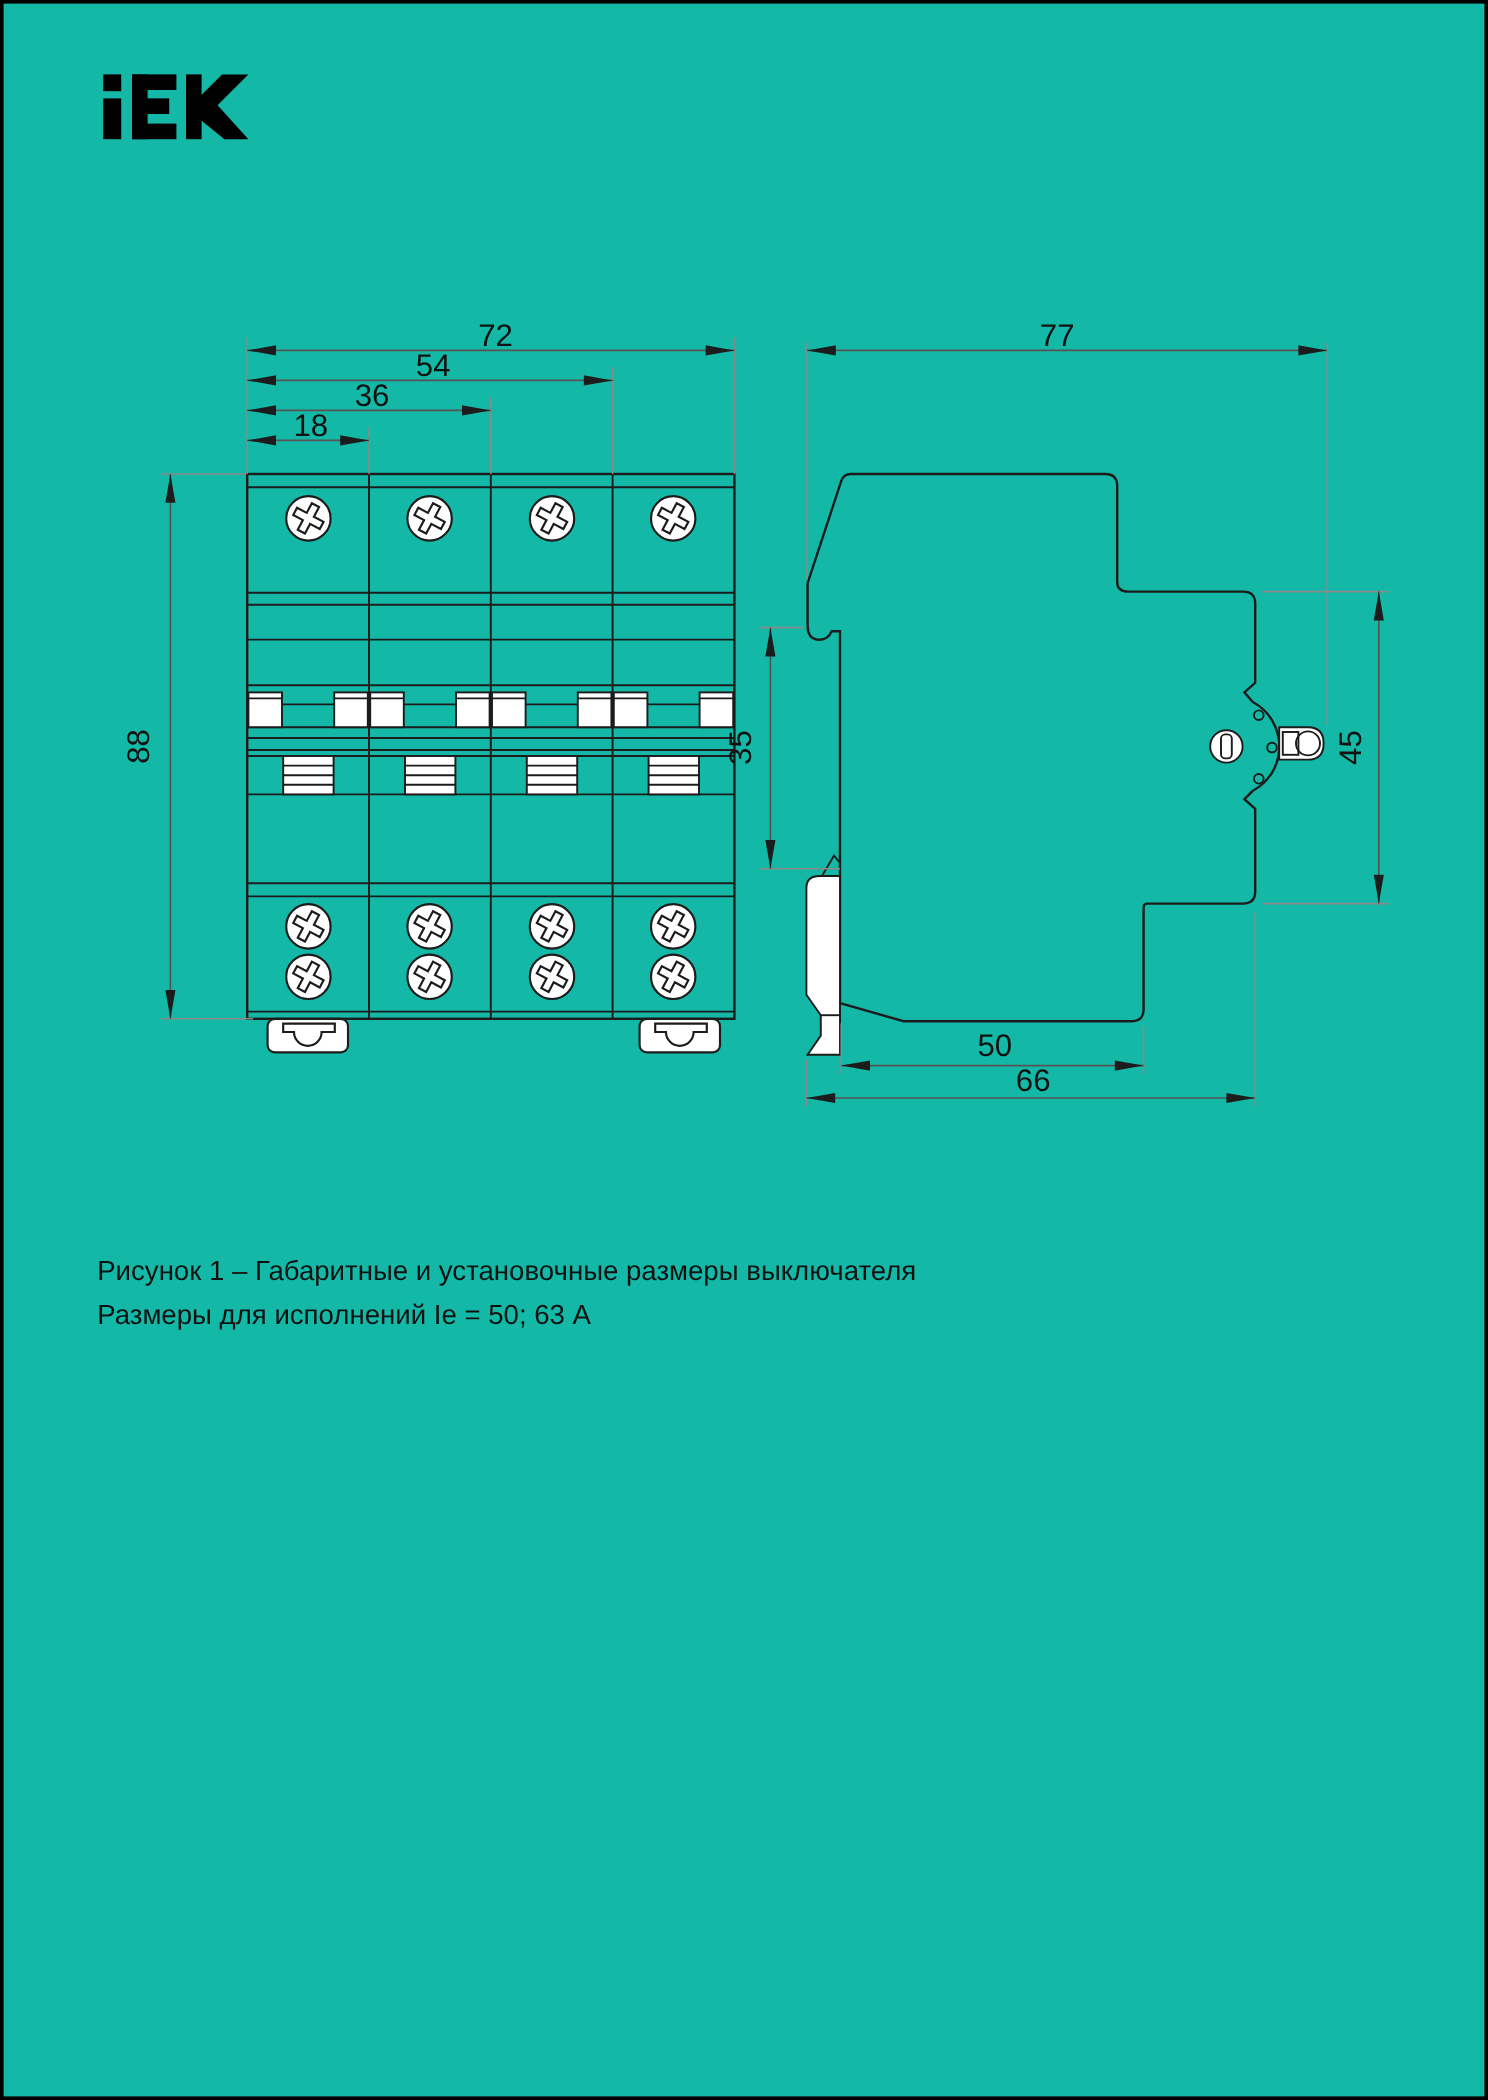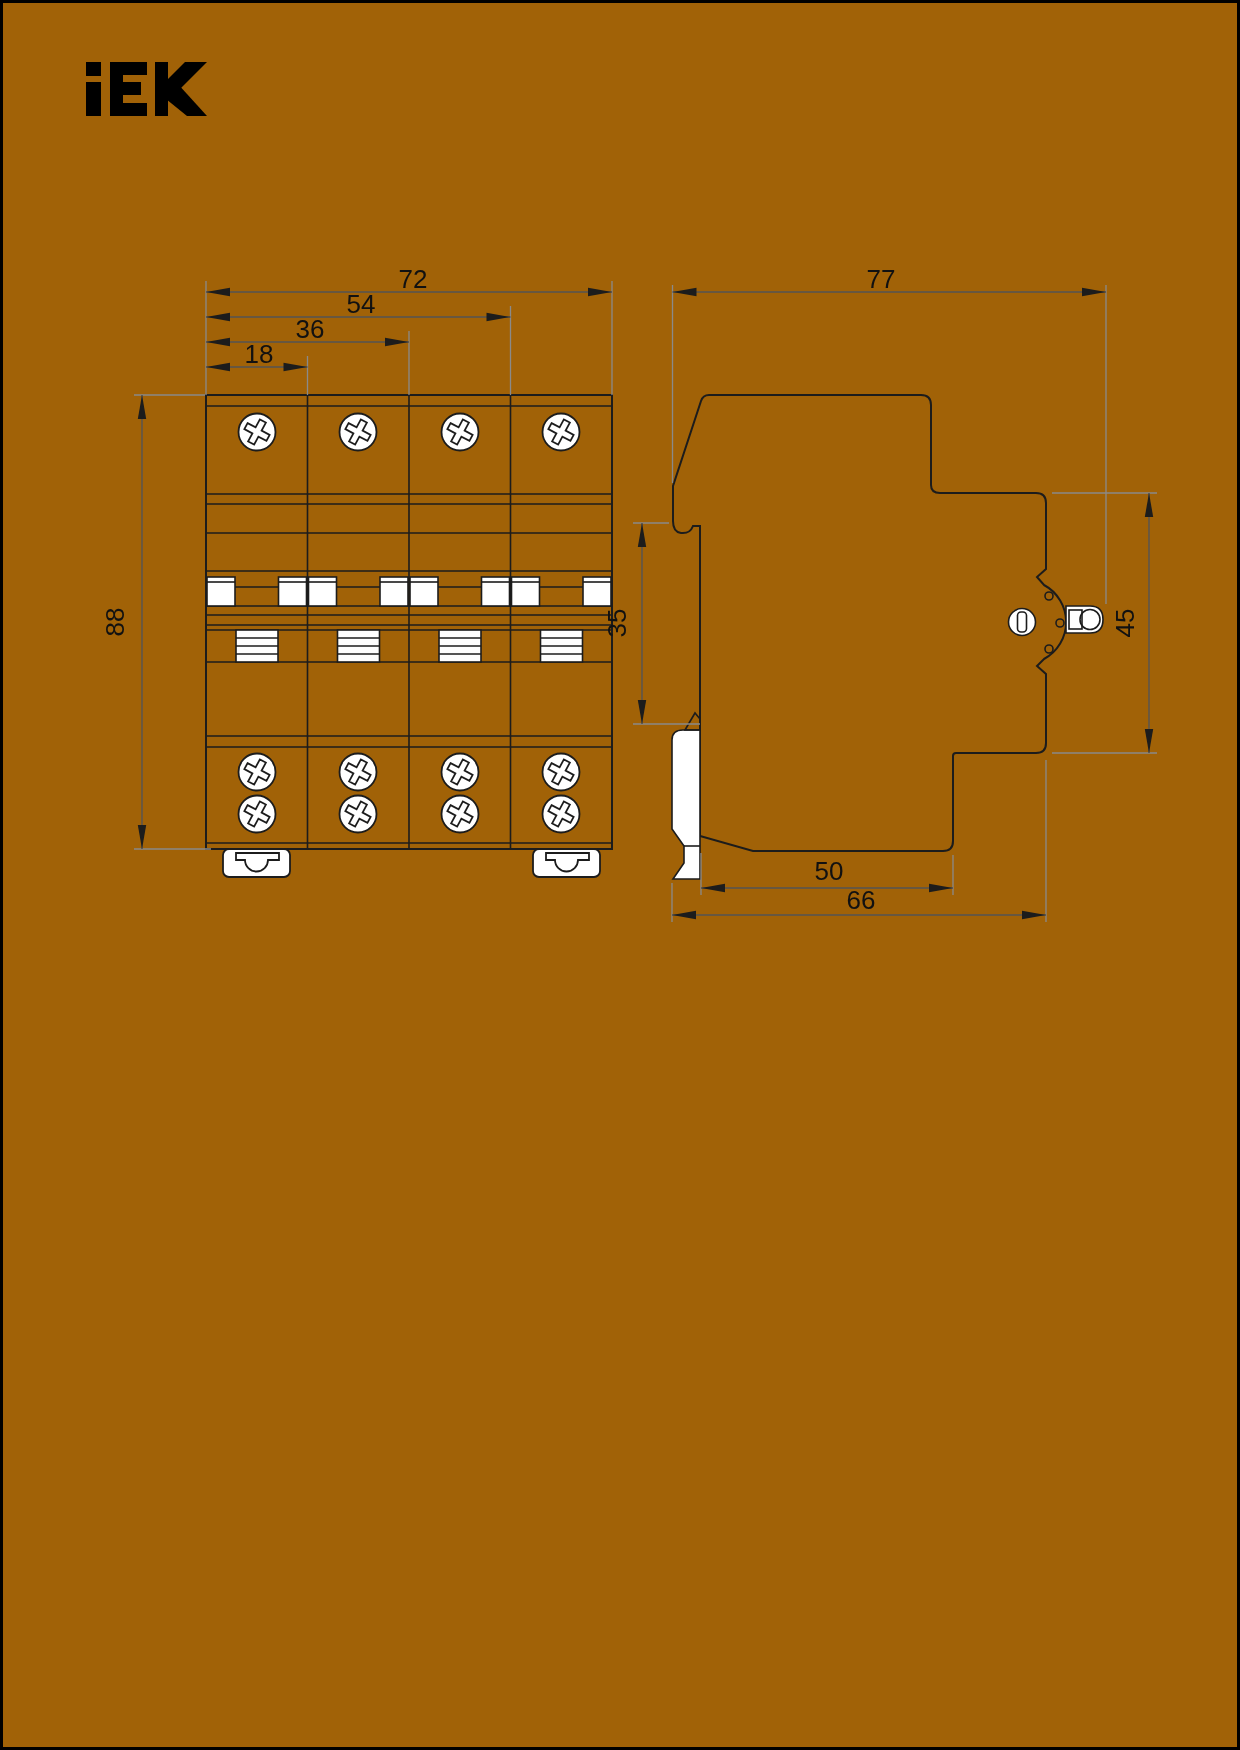--- a/index.html
+++ b/index.html
@@ -1,19 +1,19 @@
 <!DOCTYPE html>
 <html><head>
 <meta charset="utf-8">
 <style>
   html,body{margin:0;padding:0;background:#e8e8e8;}
   .page{
     position:relative;
     width:1240px;height:1750px;
-    background:#a16207;
+    background:#14b8a6;
     border:3px solid #000000;
     box-sizing:border-box;
     overflow:hidden;
     font-family:"Liberation Sans", sans-serif;
   }
   .drawing-svg{position:absolute;left:0;top:0;}
   .logo-svg{position:absolute;left:0;top:0;}
   svg text{
     font-family:"Liberation Sans", sans-serif;
     font-size:26px;
@@ -209,14 +209,18 @@
         <line x1="669" y1="912" x2="1043" y2="912" marker-start="url(#ah)" marker-end="url(#ah)"></line>
       </g>
       <text x="878" y="285" text-anchor="middle">77</text>
       <text x="1122" y="620" dy="9" text-anchor="middle" transform="rotate(-90 1122 620)">45</text>
       <text x="614" y="620" dy="9" text-anchor="middle" transform="rotate(-90 614 620)">35</text>
       <text x="826" y="877" text-anchor="middle">50</text>
       <text x="858" y="906" text-anchor="middle">66</text>
     </g>
   </svg>
 
+  <div class="caption">
+    <div>Рисунок 1 – Габаритные и установочные размеры выключателя</div>
+    <div>Размеры для исполнений Ie = 50; 63 А</div>
+  </div>
 
 </div>
 
 </body></html>

